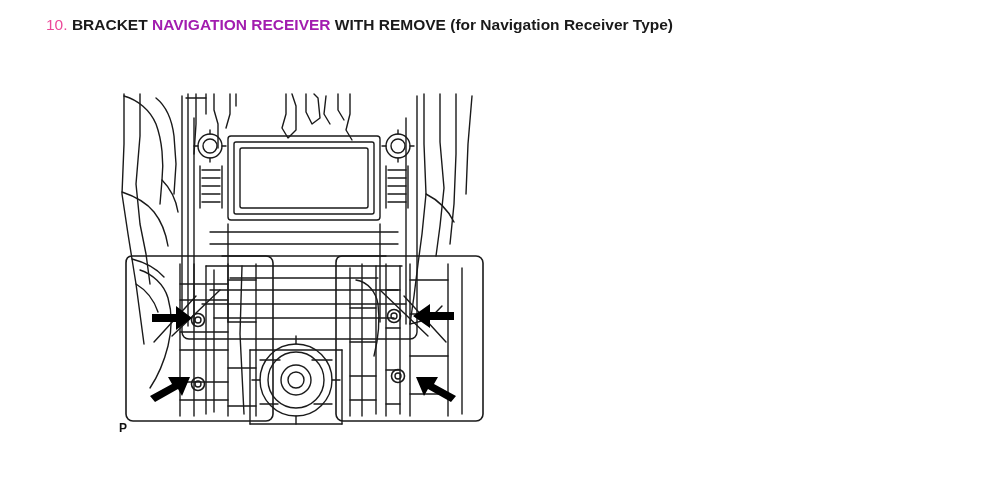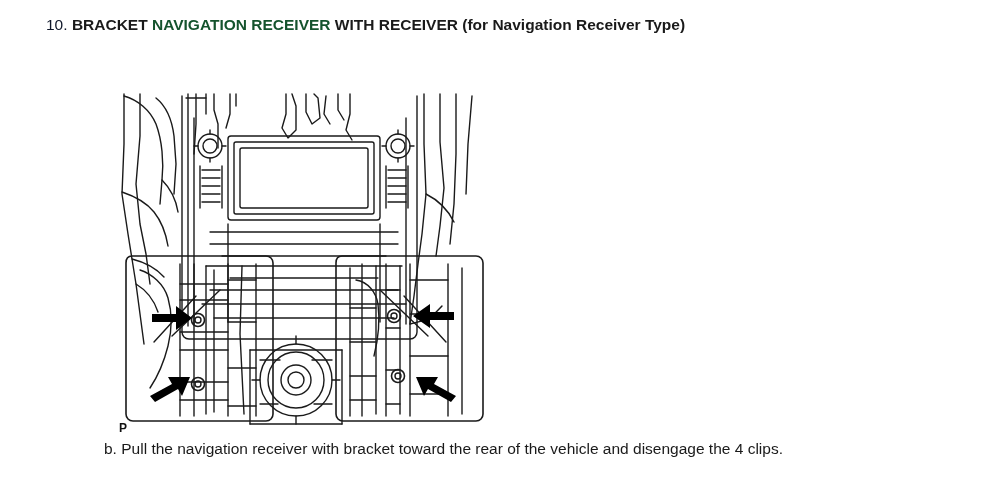--- a/index.html
+++ b/index.html
@@ -23,28 +23,28 @@
   
   .step-heading {
     position: absolute;
     left: 46px;
     top: 16px;
     font-size: 15.5px;
     white-space: nowrap;
   }
   .step-num {
     font-weight: normal;
-    color: #0f172a;
+    color: #ec4899;
   }
   .step-title {
     font-weight: bold;
     color: #1a1a1a;
   }
   .step-title .hl {
-    color: #14532d;
+    color: #a21caf;
     font-weight: bold;
   }
   
   .substep-a {
     position: absolute;
     left: 104px;
     top: 40px;
     font-size: 15.5px;
     white-space: nowrap;
   }
@@ -76,21 +76,21 @@
     letter-spacing: 0.3px;
   }
 </style>
 </head>
 <body>
 
 <div class="page">
 
   <div class="step-heading">
     <span class="step-num">10.</span>
-    <span class="step-title"><span>BRACKET </span><span class="hl">NAVIGATION RECEIVER</span><span> WITH RECEIVER (for Navigation Receiver Type)</span></span>
+    <span class="step-title"><span>BRACKET </span><span class="hl">NAVIGATION RECEIVER</span><span> WITH REMOVE (for Navigation Receiver Type)</span></span>
   </div>
 
 
   <div class="figure">
     <svg width="380" height="348" viewBox="0 0 380 348" xmlns="http://www.w3.org/2000/svg">
       <g fill="none" stroke="#1a1a1a" stroke-width="1.4" stroke-linejoin="round" stroke-linecap="round">
 
         <path d="M14,10 L14,60 L12,110 L18,150 L22,175 L26,200 L30,230 L34,260"></path>
         <path d="M30,10 L30,52 L26,100 L30,140 L36,170 L40,200"></path>
         <path d="M14,12 C28,16 40,26 46,40 C52,56 54,78 52,96 L50,120"></path>
@@ -235,15 +235,14 @@
 
         <path d="M344,228 L320,228 L320,220 L303,232 L320,244 L320,236 L344,236 Z"></path>
 
         <path d="M346,312 L324,300 L328,293 L306,293 L314,312 L318,305 L341,318 Z"></path>
       </g>
     </svg>
 
     <div class="fig-label-p">P</div>
   </div>
 
-  <div class="substep-b">b. Pull the navigation receiver with bracket toward the rear of the vehicle and disengage the 4 clips.</div>
 
 </div>
 
 </body></html>

